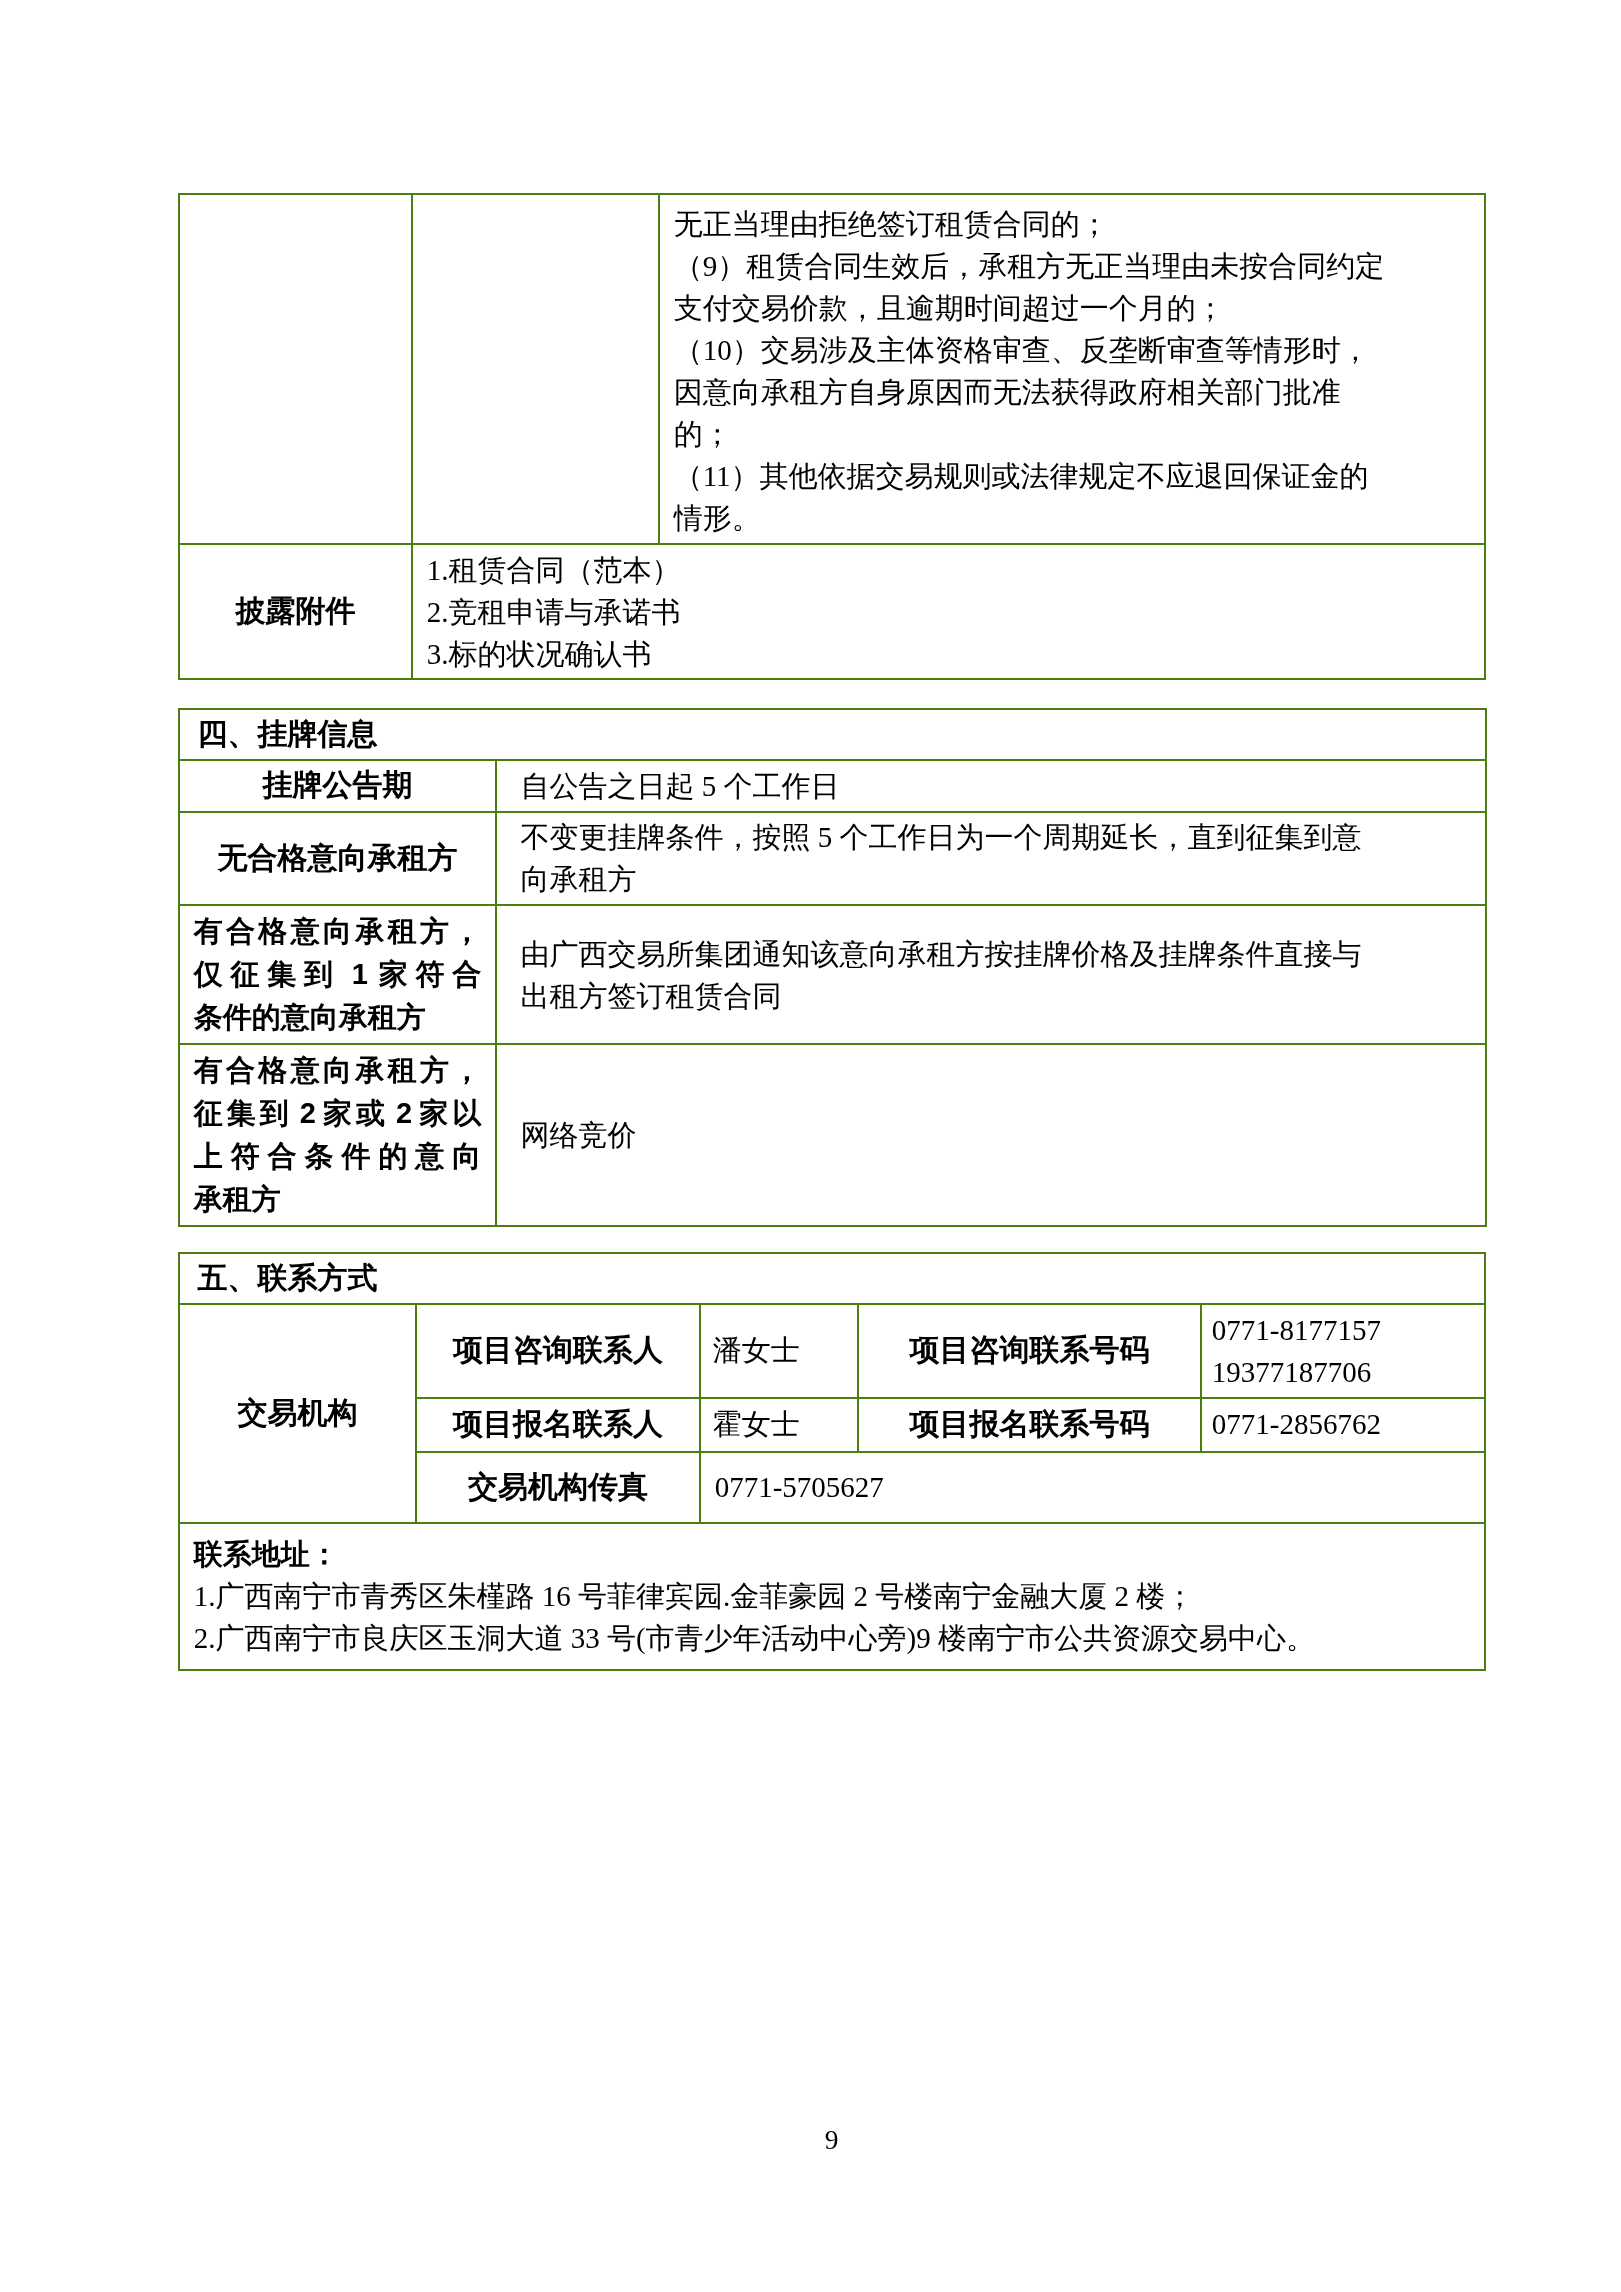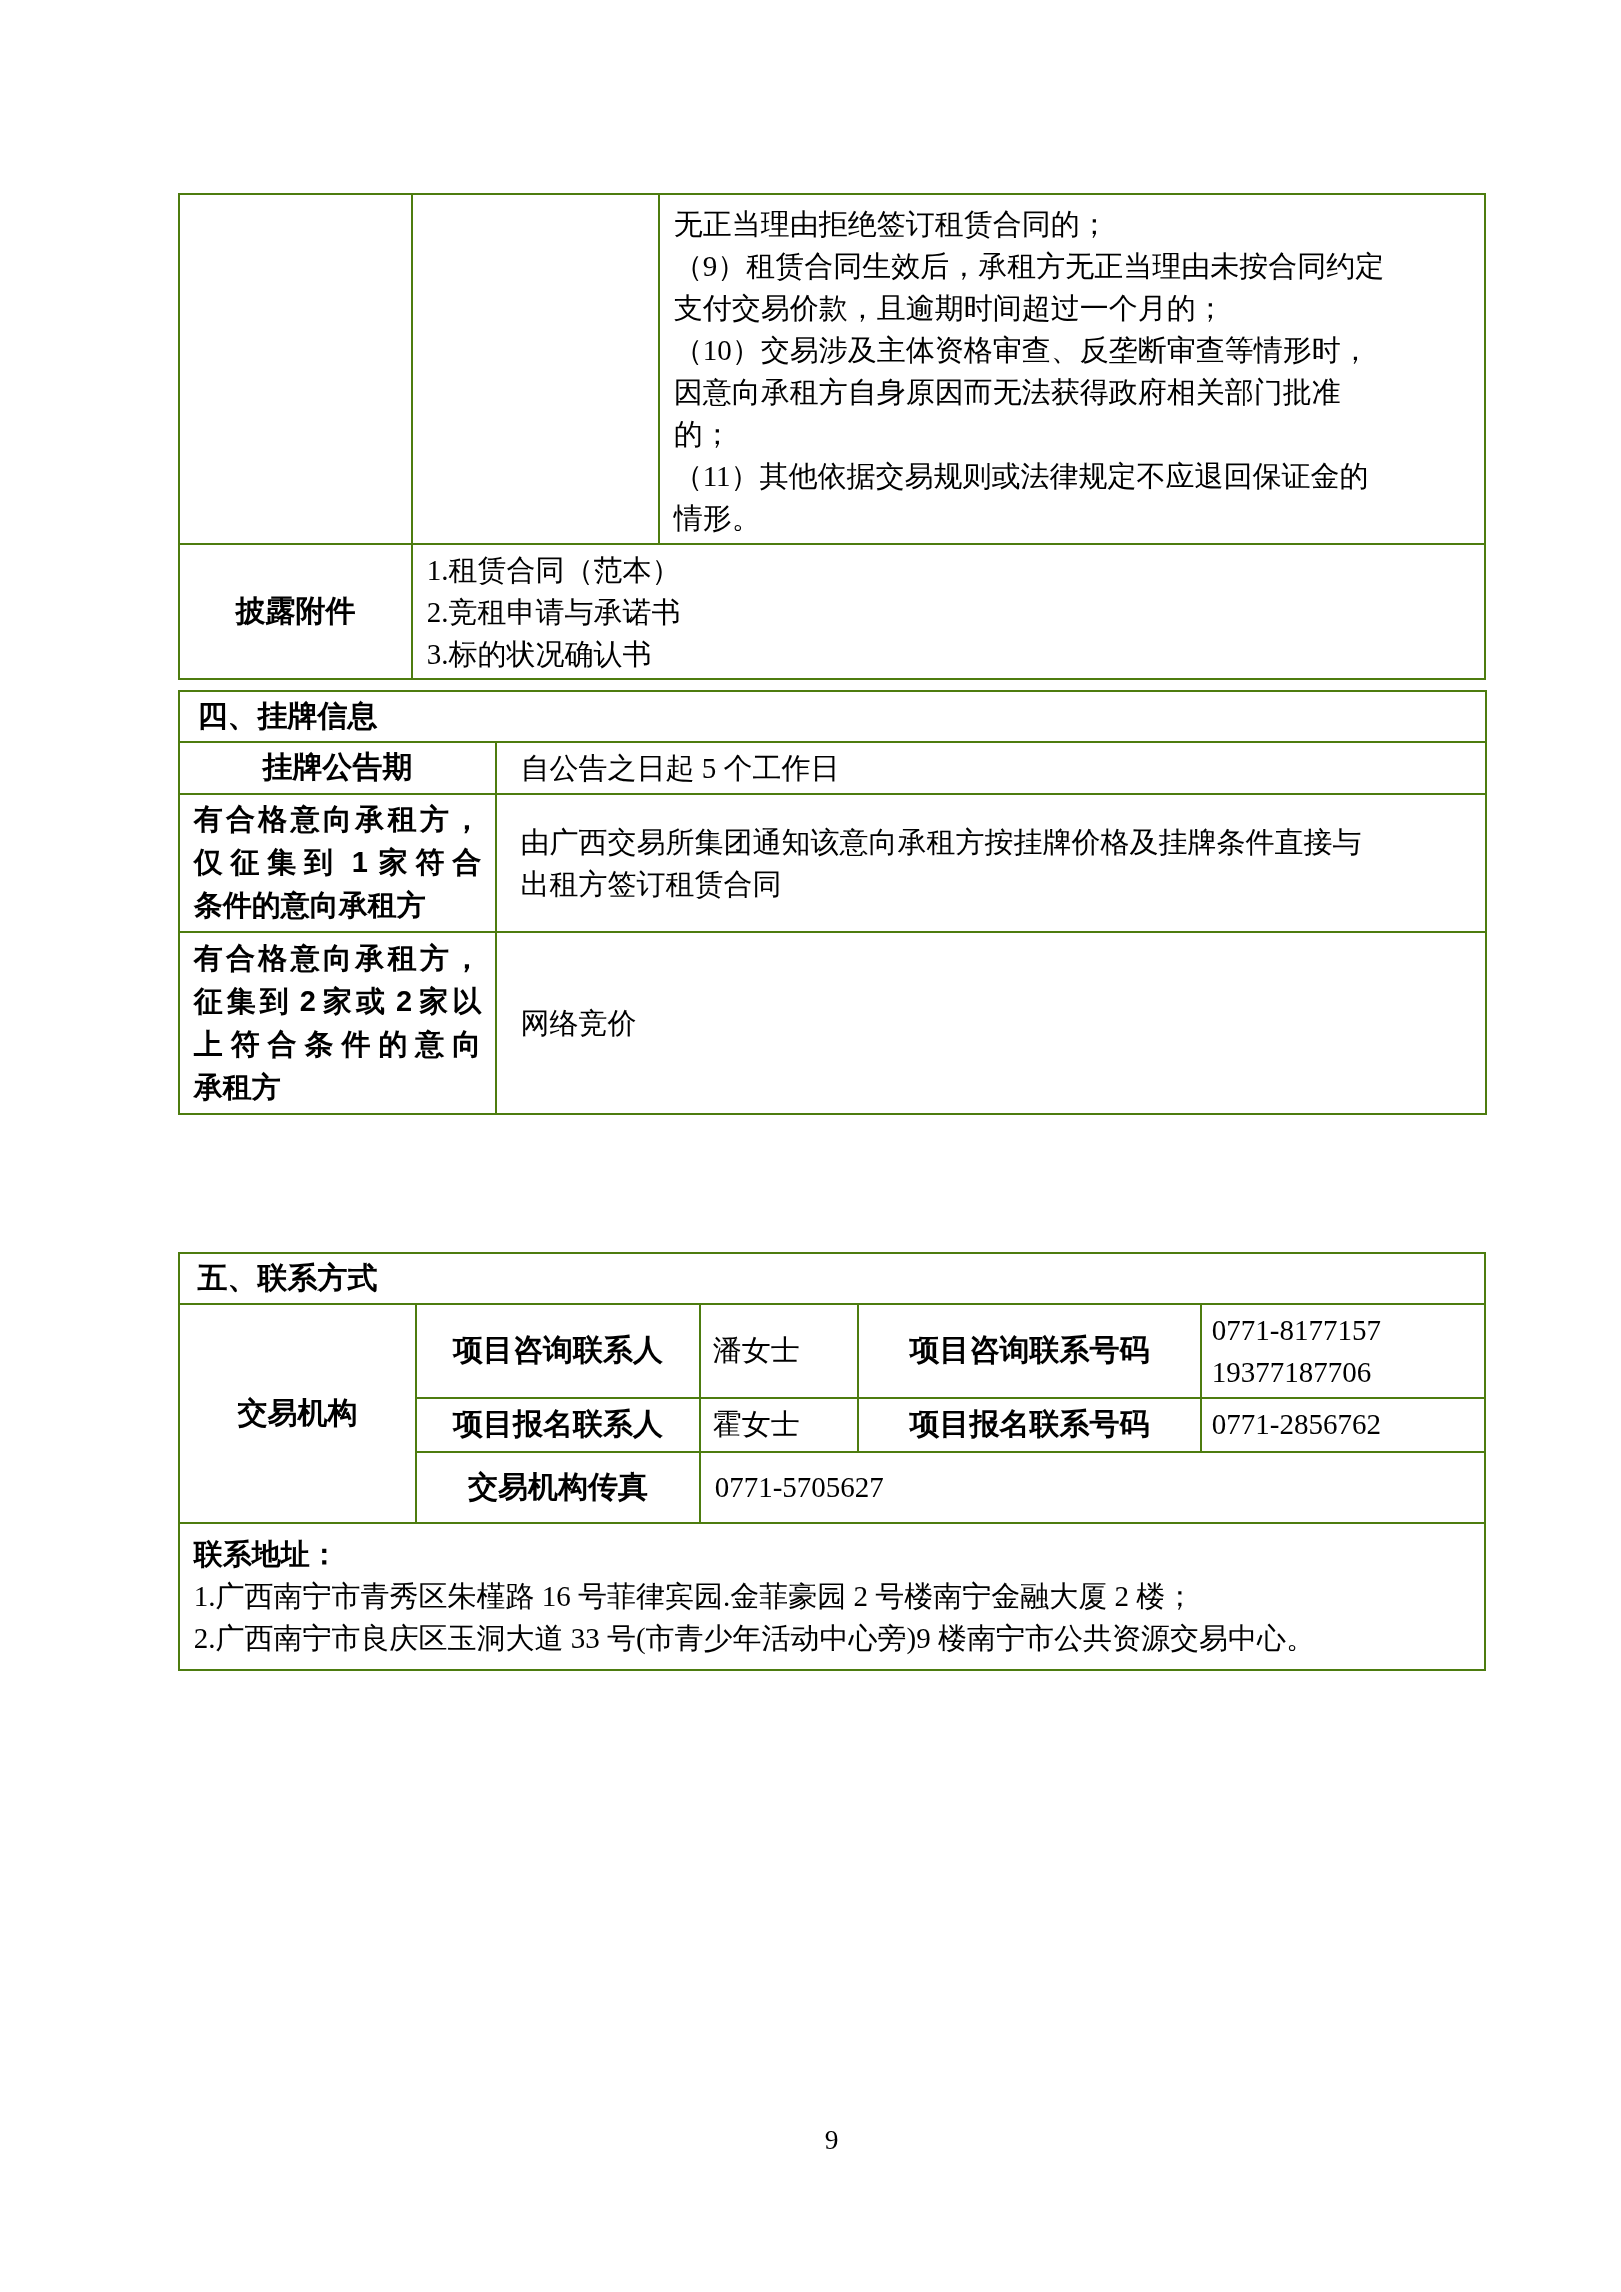--- a/index.html
+++ b/index.html
@@ -76,32 +76,39 @@
       <td class="hei center" style="height:125px;">披露附件</td>
       <td colspan="2">
         <div class="line">1.租赁合同（范本）</div>
         <div class="line">2.竞租申请与承诺书</div>
         <div class="line">3.标的状况确认书</div>
       </td>
     </tr>
   </tbody>
     </table>
 
-  <table class="doc" style="top:690px;border-radius:6px;">
+  <table class="doc" style="top:708px;border-radius:6px;">
     <colgroup>
         <col style="width:317px">
         <col style="width:990px">
       </colgroup>
     <tbody>
         <tr>
       <td colspan="2" class="hei sec-header" style="height:49px;">四、挂牌信息</td>
     </tr>
     <tr>
       <td class="hei center" style="height:51px;">挂牌公告期</td>
       <td class="content pad-l">自公告之日起 5 个工作日</td>
+    </tr>
+    <tr>
+      <td class="hei center" style="height:90px;">无合格意向承租方</td>
+      <td class="content pad-l">
+        <div class="line">不变更挂牌条件，按照 5 个工作日为一个周期延长，直到征集到意</div>
+        <div class="line">向承租方</div>
+      </td>
     </tr>
     <tr>
       <td class="hei" style="height:132px;">
         <div class="jl">有合格意向承租方，</div>
         <div class="jl">仅征集到 1 家符合</div>
         <div class="lbl-line">条件的意向承租方</div>
       </td>
       <td class="content pad-l">
         <div class="line">由广西交易所集团通知该意向承租方按挂牌价格及挂牌条件直接与</div>
         <div class="line">出租方签订租赁合同</div>

